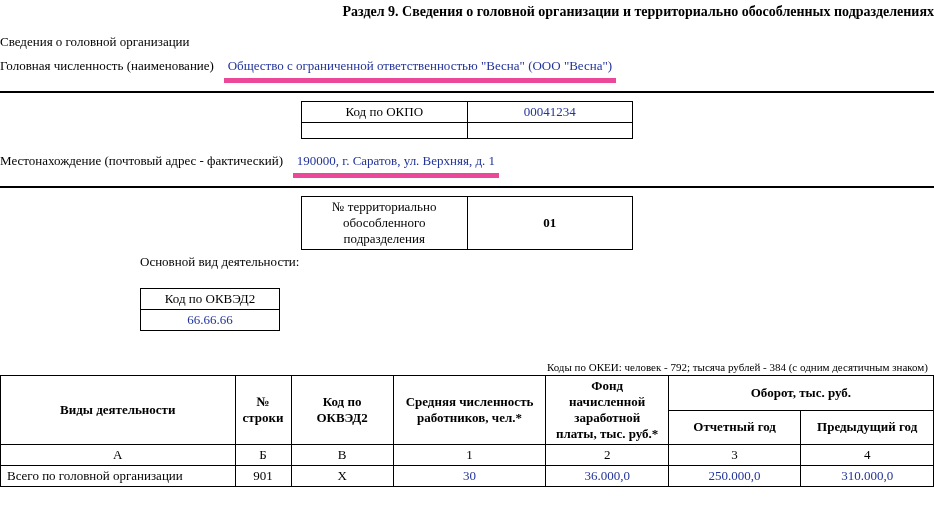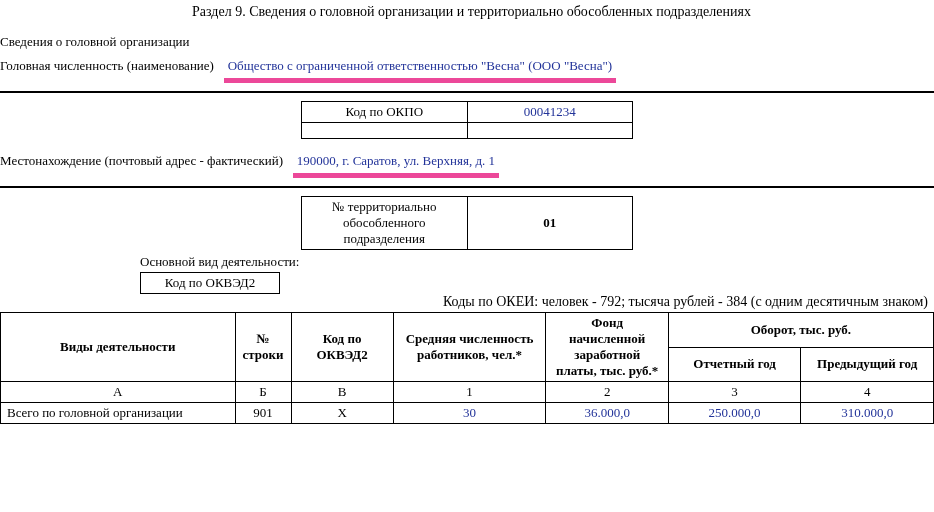--- a/index.html
+++ b/index.html
@@ -6,22 +6,22 @@
     body {
       margin: 0;
       padding: 4px 0 0 0;
       font-family: "Times New Roman", serif;
       font-size: 13px;
       color: #000;
       background: #fff;
       width: 934px;
     }
     .section-title {
-      font-weight: normal;
-      text-align: center;
+      font-weight: bold;
+      text-align: right;
       font-size: 14px;
       margin: 0 0 14px 0;
       padding-left: 9px;
     }
     .indent { margin-left: 44px; }
     .row { margin: 8px 0; }
     .field-line {
       display: inline-block;
       border-bottom: 5px solid #ec4899;
       color: #223399;
@@ -42,33 +42,33 @@
       border: 1px solid #000;
       padding: 2px 6px;
       text-align: center;
       font-size: 13px;
       vertical-align: middle;
     }
     .code-table .label-cell { width: 50%; }
     .code-table .value-cell { color: #223399; }
     .code-table .empty-row td { height: 16px; }
     .okved-wrap { margin-left: 140px; margin-top: 4px; }
-    .okved-label { margin-bottom: 2px; }
+    .okved-label { margin-bottom: 18px; }
     .okved-table { width: 140px; }
     .okved-table td, .okved-table th {
       border: 1px solid #000;
       text-align: center;
       padding: 2px 4px;
       font-size: 13px;
     }
     .okved-table .value-cell { color: #223399; }
     .okei-note {
       text-align: right;
-      font-size: 14px;
-      margin: 0 6px 2px 0;
+      font-size: 11px;
+      margin: 30px 6px 2px 0;
     }
     .data-table {
       width: 100%;
     }
     .data-table th, .data-table td {
       border: 1px solid #000;
       padding: 2px 6px;
       font-size: 13px;
       text-align: center;
       vertical-align: middle;
@@ -128,20 +128,23 @@
 </tbody>
   </table>
 
 <div class="okved-wrap">
   <div class="okved-label">Основной вид деятельности:</div>
   <table class="okved-table">
     <tbody>
         <tr>
           <td>Код по ОКВЭД2</td>
         </tr>
+    <tr>
+          <td class="value-cell">66.66.66</td>
+        </tr>
   </tbody>
     </table>
 </div>
 
 <div class="okei-note">Коды по ОКЕИ: человек - 792; тысяча рублей - 384 (с одним десятичным знаком)</div>
 
 <table class="data-table">
   <tbody>
       <tr>
     <th rowspan="2" class="col-a" style="text-align:center;">Виды деятельности</th>

